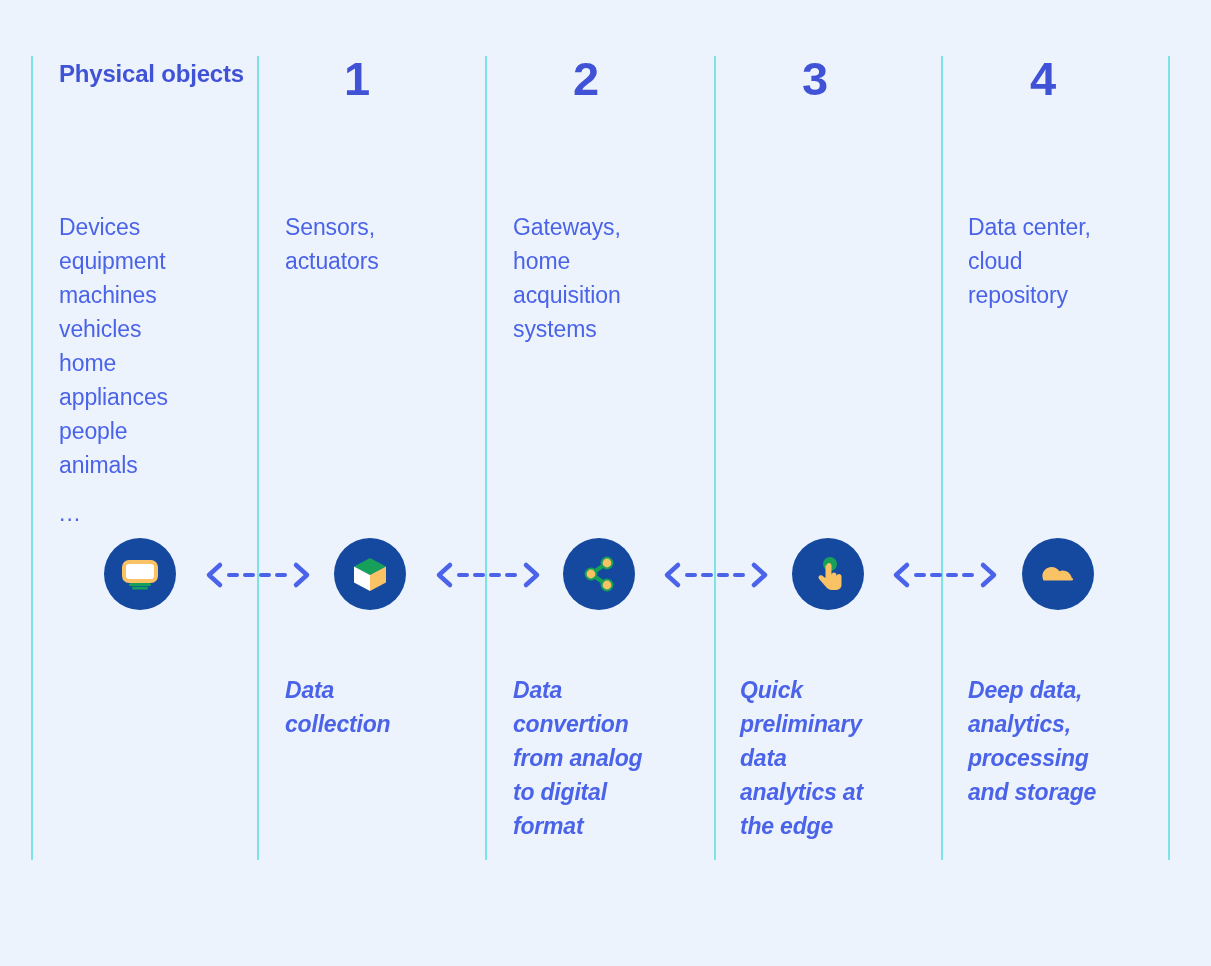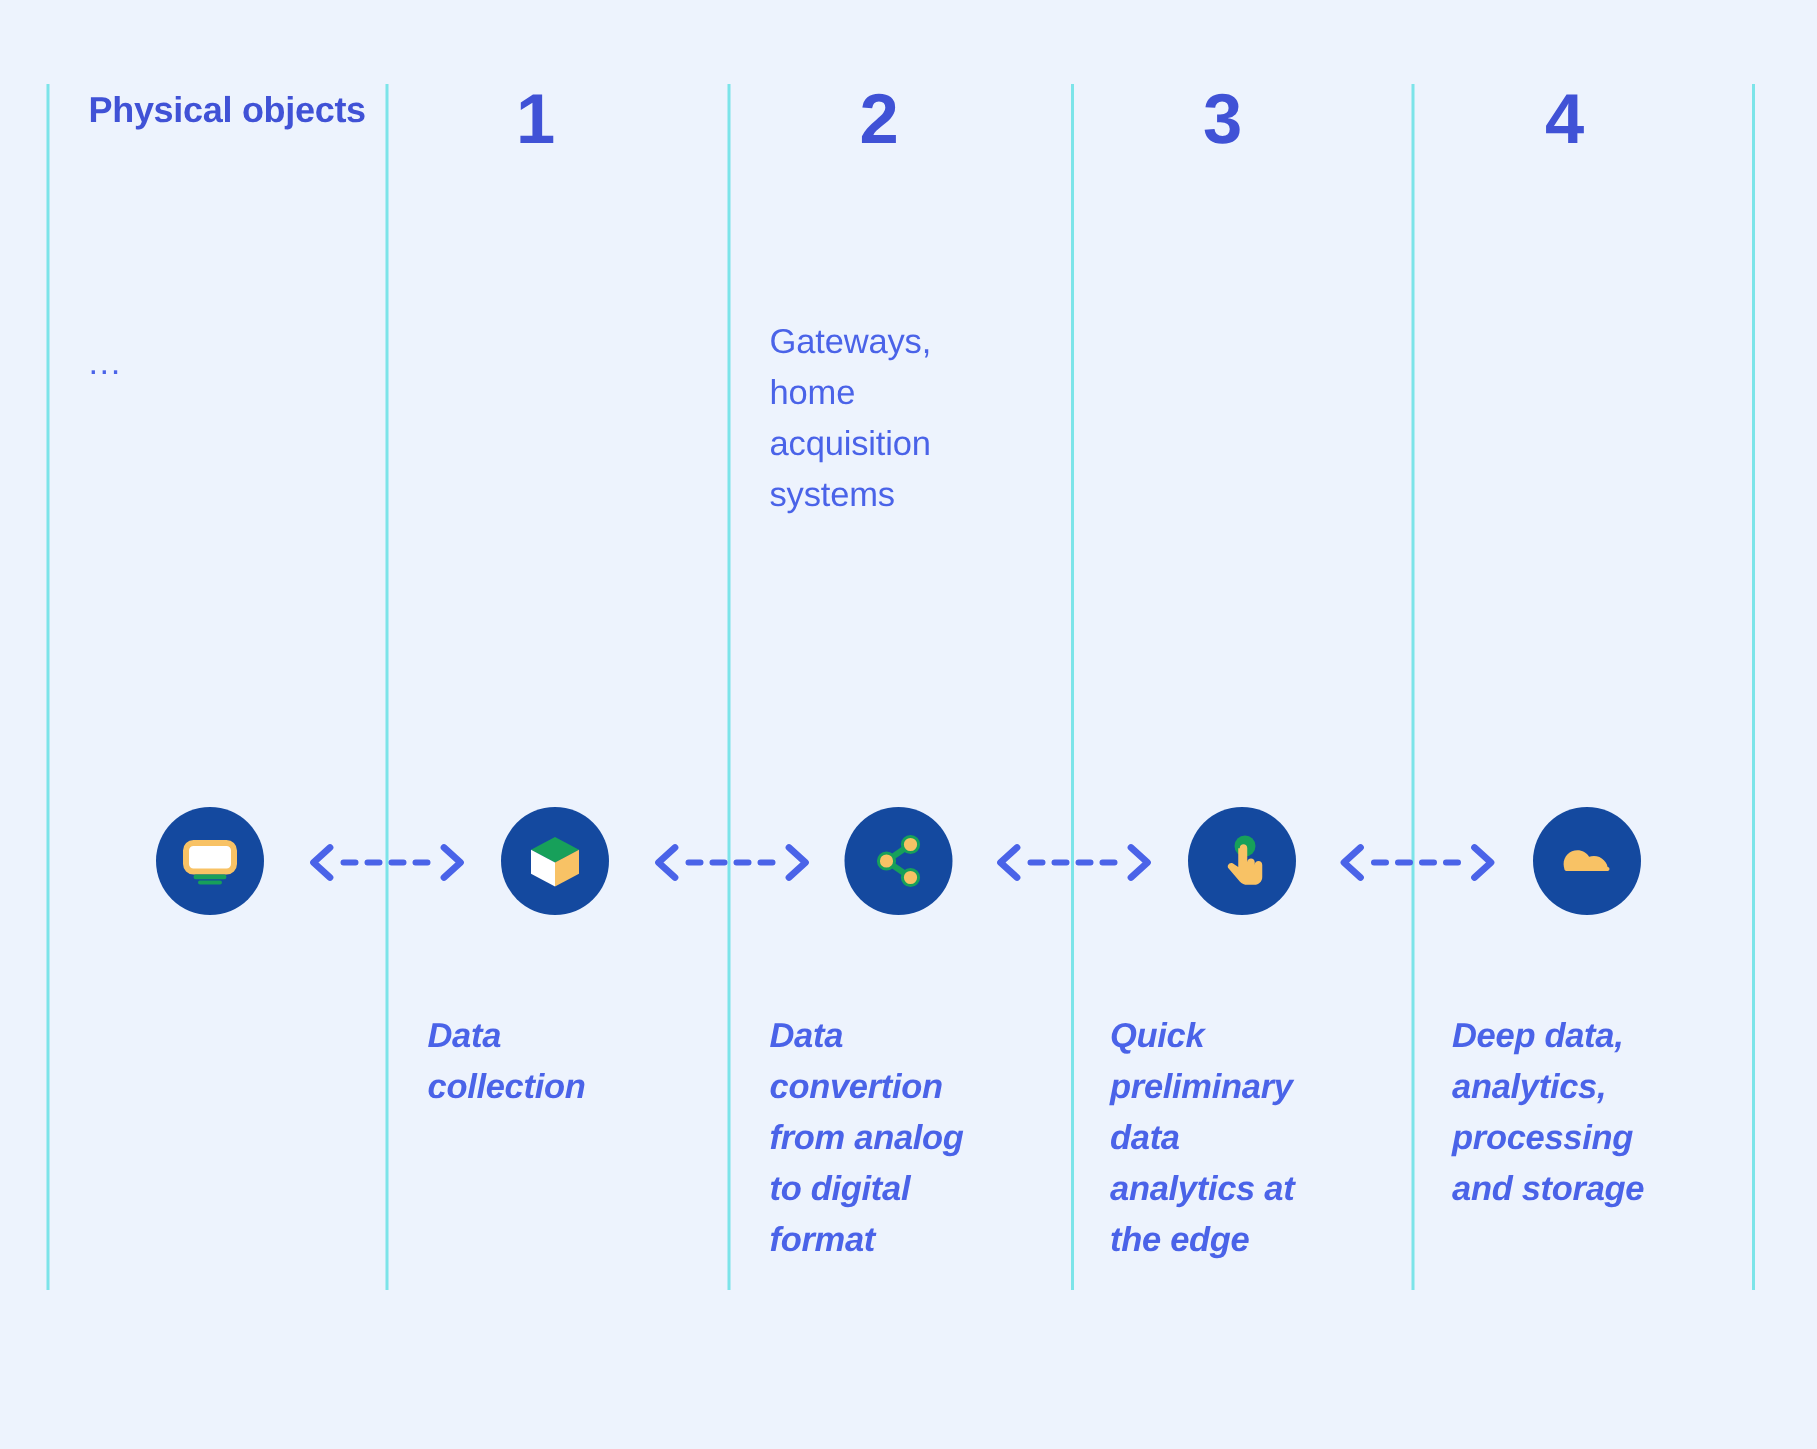--- a/index.html
+++ b/index.html
@@ -120,20 +120,28 @@
   <div class="divider" style="left:257px;"></div>
   <div class="divider" style="left:485px;"></div>
   <div class="divider" style="left:714px;"></div>
   <div class="divider" style="left:941px;"></div>
   <div class="divider" style="left:1168px;"></div>
 
   <div class="col" style="left:31px; width:226px;">
     <div class="col-title" style="left:28px;">Physical
 objects</div>
     <div class="col-items" style="left:28px;">
+      <span>Devices
+equipment
+machines
+vehicles
+home
+appliances
+people
+animals</span>
       <span class="ellipsis">...</span>
     </div>
   </div>
 
   <div class="icon-circle" style="left:104px;">
     <svg width="44" height="44" viewBox="0 0 44 44">
       <rect x="6" y="10" width="32" height="19" rx="5" ry="5" fill="#ffffff" stroke="#f8c265" stroke-width="4"></rect>
       <rect x="11" y="31" width="22" height="3.2" rx="1.6" fill="#17a05a"></rect>
       <rect x="14" y="35" width="16" height="2.6" rx="1.3" fill="#17a05a"></rect>
     </svg>
@@ -142,20 +150,24 @@
   <div class="connector" style="left:203px;">
     <svg width="110" height="30" viewBox="0 0 110 30">
       <path d="M17 5 L6 15 L17 25" fill="none" stroke="#4a63e8" stroke-width="4.5" stroke-linecap="round" stroke-linejoin="round"></path>
       <line x1="26" y1="15" x2="84" y2="15" stroke="#4a63e8" stroke-width="4" stroke-linecap="round" stroke-dasharray="8 8"></line>
       <path d="M93 5 L104 15 L93 25" fill="none" stroke="#4a63e8" stroke-width="4.5" stroke-linecap="round" stroke-linejoin="round"></path>
     </svg>
   </div>
 
   <div class="col" style="left:257px; width:228px;">
     <div class="col-number" style="left:87px;">1</div>
+    <div class="col-items" style="left:28px;">
+      <span>Sensors,
+actuators</span>
+    </div>
     <div class="col-caption" style="left:28px;">Data
 collection</div>
   </div>
 
   <div class="icon-circle" style="left:334px;">
     <svg width="42" height="42" viewBox="0 0 42 42">
       <polygon points="21,5 37,13.5 21,22 5,13.5" fill="#17a05a"></polygon>
       <polygon points="5,13.5 21,22 21,38 5,29.5" fill="#ffffff"></polygon>
       <polygon points="37,13.5 37,29.5 21,38 21,22" fill="#f8c265"></polygon>
     </svg>
@@ -225,20 +237,25 @@
   <div class="connector" style="left:890px;">
     <svg width="110" height="30" viewBox="0 0 110 30">
       <path d="M17 5 L6 15 L17 25" fill="none" stroke="#4a63e8" stroke-width="4.5" stroke-linecap="round" stroke-linejoin="round"></path>
       <line x1="26" y1="15" x2="84" y2="15" stroke="#4a63e8" stroke-width="4" stroke-linecap="round" stroke-dasharray="8 8"></line>
       <path d="M93 5 L104 15 L93 25" fill="none" stroke="#4a63e8" stroke-width="4.5" stroke-linecap="round" stroke-linejoin="round"></path>
     </svg>
   </div>
 
   <div class="col" style="left:941px; width:227px;">
     <div class="col-number" style="left:89px;">4</div>
+    <div class="col-items" style="left:27px;">
+      <span>Data center,
+cloud
+repository</span>
+    </div>
     <div class="col-caption" style="left:27px;">Deep data,
 analytics,
 processing
 and storage</div>
   </div>
 
   <div class="icon-circle" style="left:1022px;">
     <svg width="44" height="44" viewBox="0 0 44 44">
       <path d="M8 28 h28 a0 0 0 0 0 0 0 c0 -5.2 -4.2 -9.4 -9.4 -9.4
                c-1.1 0 -2.2 0.2 -3.2 0.6 c-1.6 -2.6 -4.5 -4.3 -7.8 -4.3

